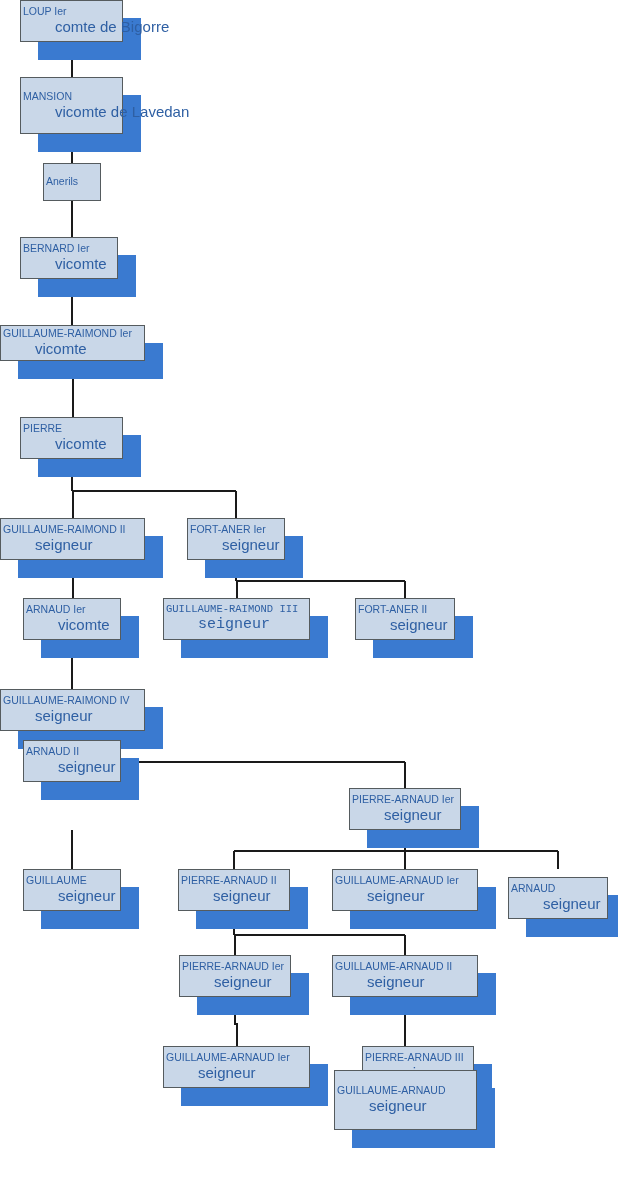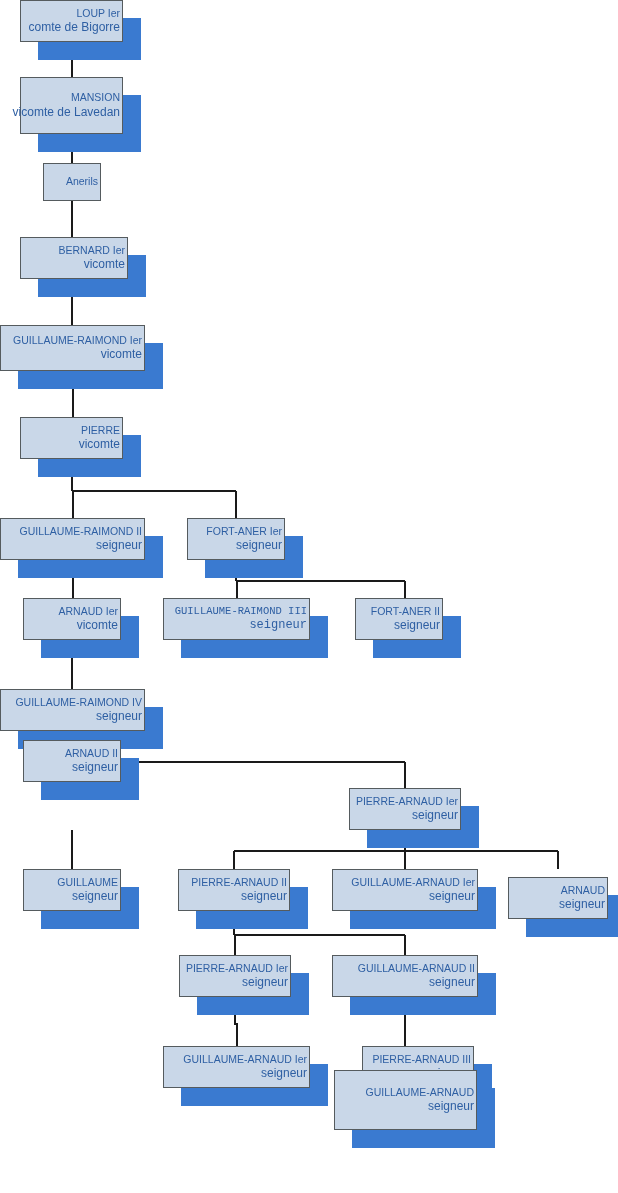--- a/index.html
+++ b/index.html
@@ -40,35 +40,35 @@
   .node .box{
     position:absolute;
     left:0; top:0;
     width:100%;
     height:100%;
     box-sizing:border-box;
     background:#c9d7e8;
     border:1px solid #555b5e;
     display:flex;
     flex-direction:column;
-    align-items:flex-end;
+    align-items:flex-start;
     justify-content:center;
     z-index:2;
     color:#2b5ba8;
     line-height:1.25;
     text-align:center;
     padding:0 2px;
   }
   .node .name{
     font-size:10.5px;
     color:#2e5fa3;
     white-space:nowrap;
   }
   .node .title{
-    font-size:12px;
+    font-size:15px;
     color:#2e5fa3;
     white-space:nowrap;
     padding-left:32px;
   }
 </style>
 </head>
 <body>
 
 <div id="tree">
   <svg id="wires" width="618" height="1193" viewBox="0 0 618 1193">
@@ -118,28 +118,28 @@
         <div class="box">
           <div class="name">MANSION</div>
           <div class="title">vicomte de Lavedan</div>
         </div>
       </div>
       <div class="node noshadow" style="left: 43px; top: 163px; width: 58px; height: 38px; padding-left: 24px;">
         <div class="box">
           <div class="name">Anerils</div>
         </div>
       </div>
-      <div class="node" style="left: 20px; top: 237px; width: 108px; height: 42px;">
+      <div class="node" style="left: 20px; top: 237px; width: 98px; height: 42px;">
         <div class="shadow"></div>
         <div class="box">
           <div class="name">BERNARD Ier</div>
           <div class="title">vicomte</div>
         </div>
       </div>
-      <div class="node" style="left: 0px; top: 325px; width: 145px; height: 46px;">
+      <div class="node" style="left: 0px; top: 325px; width: 145px; height: 36px;">
         <div class="shadow"></div>
         <div class="box">
           <div class="name">GUILLAUME-RAIMOND Ier</div>
           <div class="title">vicomte</div>
         </div>
       </div>
       <div class="node" style="left: 20px; top: 417px; width: 103px; height: 42px; border-radius: 15px;">
         <div class="shadow"></div>
         <div class="box">
           <div class="name">PIERRE</div>
@@ -167,21 +167,21 @@
           <div class="title">vicomte</div>
         </div>
       </div>
       <div class="node" style="left: 163px; top: 598px; width: 147px; height: 42px; font-family: Liberation Mono, monospace;">
         <div class="shadow"></div>
         <div class="box">
           <div class="name">GUILLAUME-RAIMOND III</div>
           <div class="title">seigneur</div>
         </div>
       </div>
-      <div class="node" style="left: 355px; top: 598px; width: 88px; height: 42px;">
+      <div class="node" style="left: 355px; top: 598px; width: 100px; height: 42px;">
         <div class="shadow"></div>
         <div class="box">
           <div class="name">FORT-ANER II</div>
           <div class="title">seigneur</div>
         </div>
       </div>
       <div class="node" style="left: 0px; top: 689px; width: 145px; height: 42px;">
         <div class="shadow"></div>
         <div class="box">
           <div class="name">GUILLAUME-RAIMOND IV</div>

